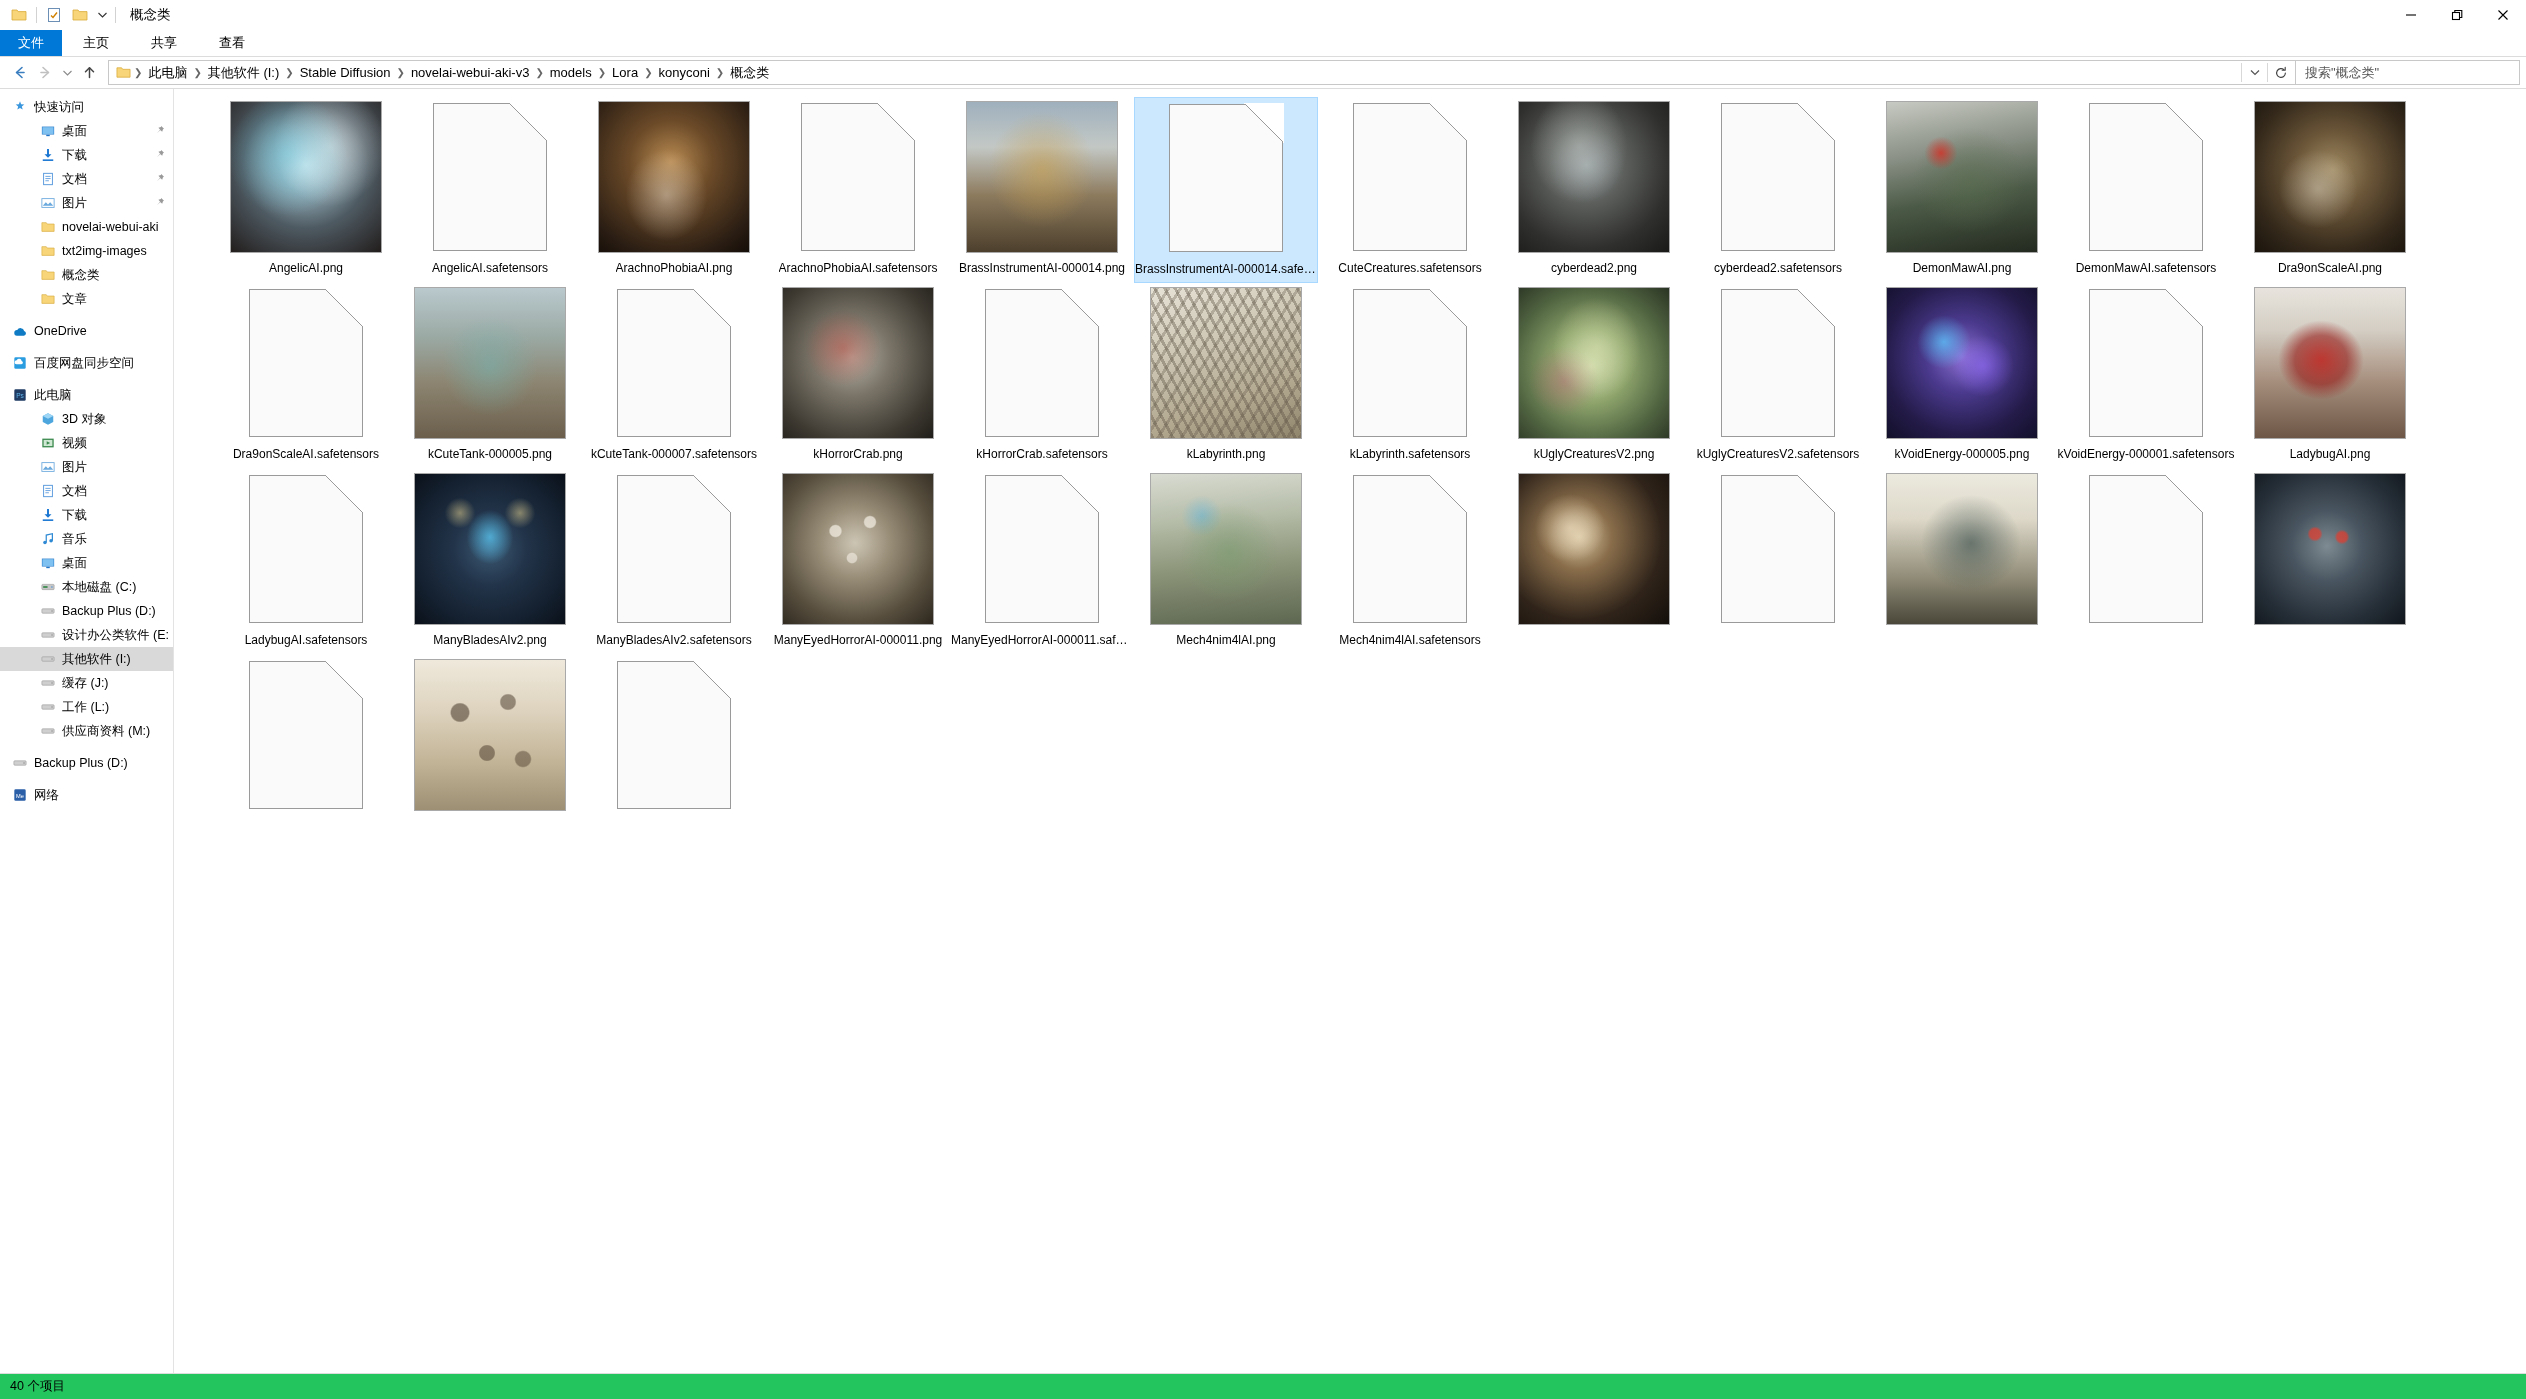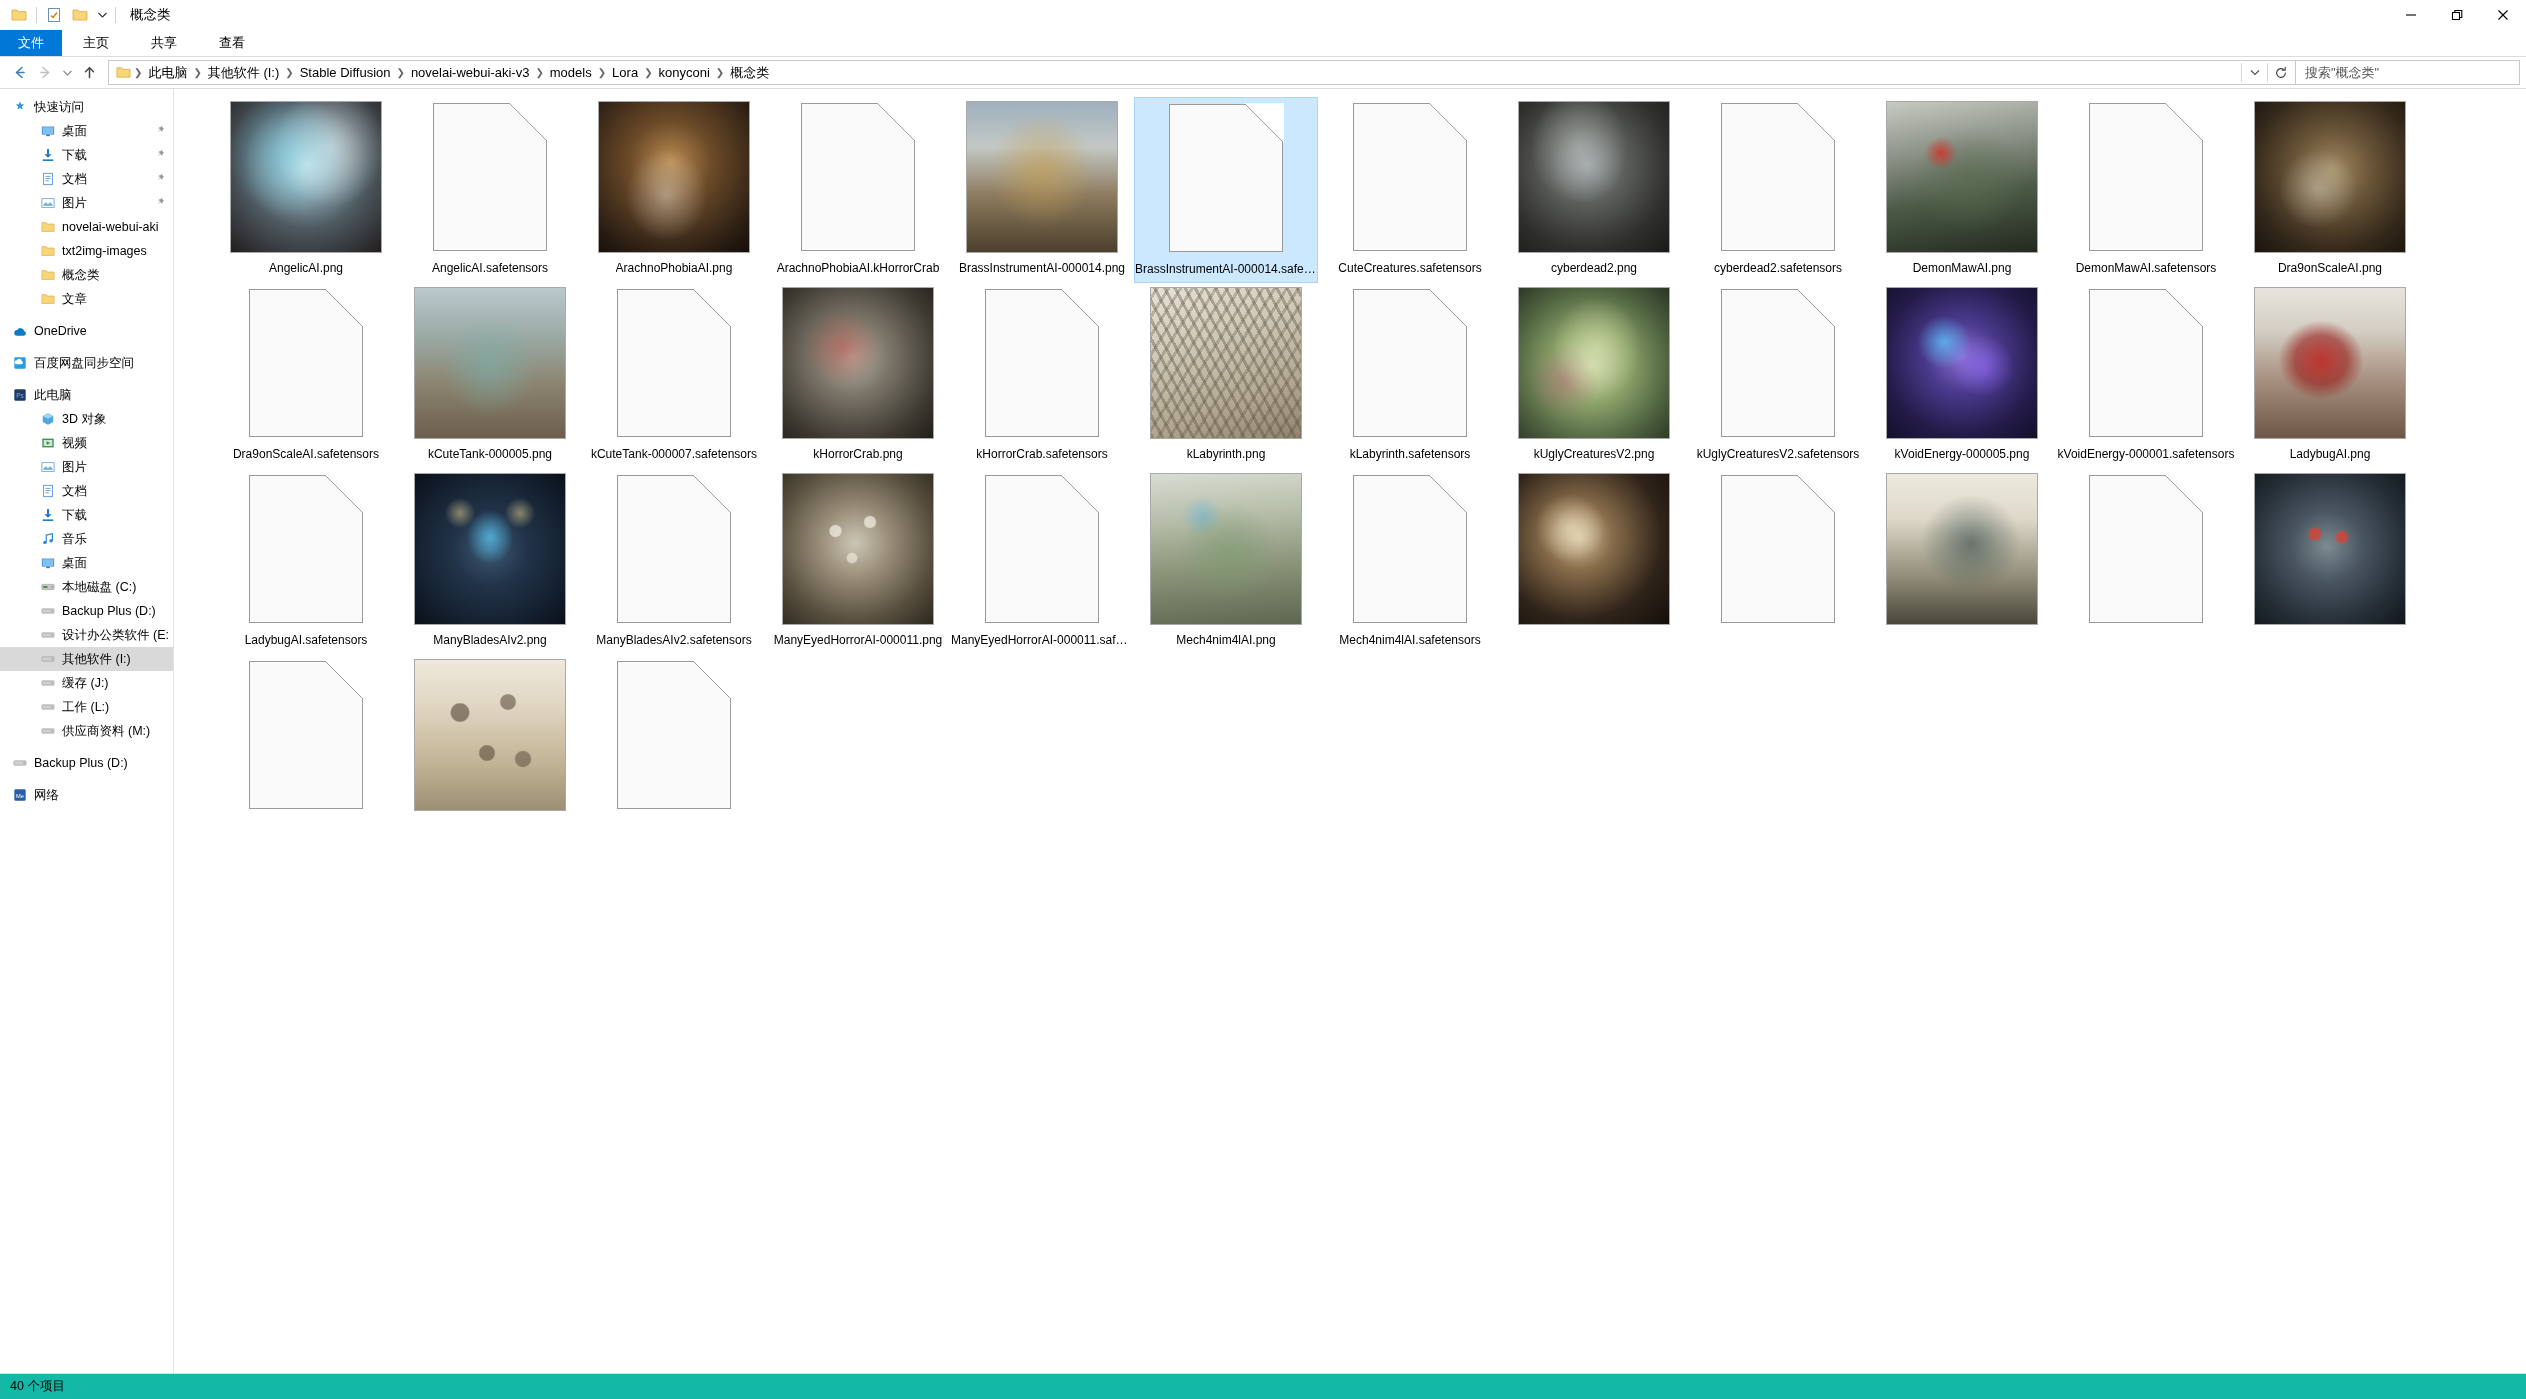--- a/index.html
+++ b/index.html
@@ -132,21 +132,21 @@
   }
   
   .docicon { position: relative; width: 114px; height: 148px; }
   .docicon .page {
     position: absolute; inset: 0; background: #fafafa; border: 1px solid #9a9a9a;
   }
 
   
   .statusbar {
     height: 26px; flex: 0 0 26px; border-top: 1px solid #dcdcdc;
-    display: flex; align-items: center; padding-left: 10px; background: #14b8a6;
+    display: flex; align-items: center; padding-left: 10px; background: #22c55e;
   }
   .status-text { font-size: 12.5px; color: #000; }
 </style>
 </head>
 <body>
 
 <div class="titlebar">
   <div class="qat">
     <div class="qat-btn">
       <svg width="16" height="16" viewBox="0 0 16 16">
@@ -581,21 +581,21 @@
             <div class="docicon">
               <div class="page"></div>
               <svg style="position:absolute;right:-1px;top:-1px" width="40" height="40" viewBox="0 0 40 40">
                 <path d="M0 0 H40 V40 Z" fill="#ffffff"></path>
                 <path d="M0 0 L40 40" stroke="#9a9a9a" stroke-width="1"></path>
                 <path d="M0 0 H40" stroke="#ffffff" stroke-width="2"></path>
                 <path d="M40 40 V0" stroke="#ffffff" stroke-width="2"></path>
               </svg>
             </div>
           </div>
-          <div class="fname">ArachnoPhobiaAI.kHorrorCrab</div>
+          <div class="fname">ArachnoPhobiaAI.safetensors</div>
         </div>
         <div class="tile">
           <div class="thumbwrap">
             <div class="thumb" style="width: 152px; height: 152px; background-image: radial-gradient(at 50% 45%, rgba(200, 160, 80, 0.6) 0%, transparent 50%), linear-gradient(rgb(159, 176, 189) 0%, rgb(195, 200, 197) 30%, rgb(141, 123, 94) 62%, rgb(76, 63, 44) 100%);"></div>
           </div>
           <div class="fname">BrassInstrumentAI-000014.png</div>
         </div>
         <div class="tile selected">
           <div class="thumbwrap">
             <div class="docicon">

